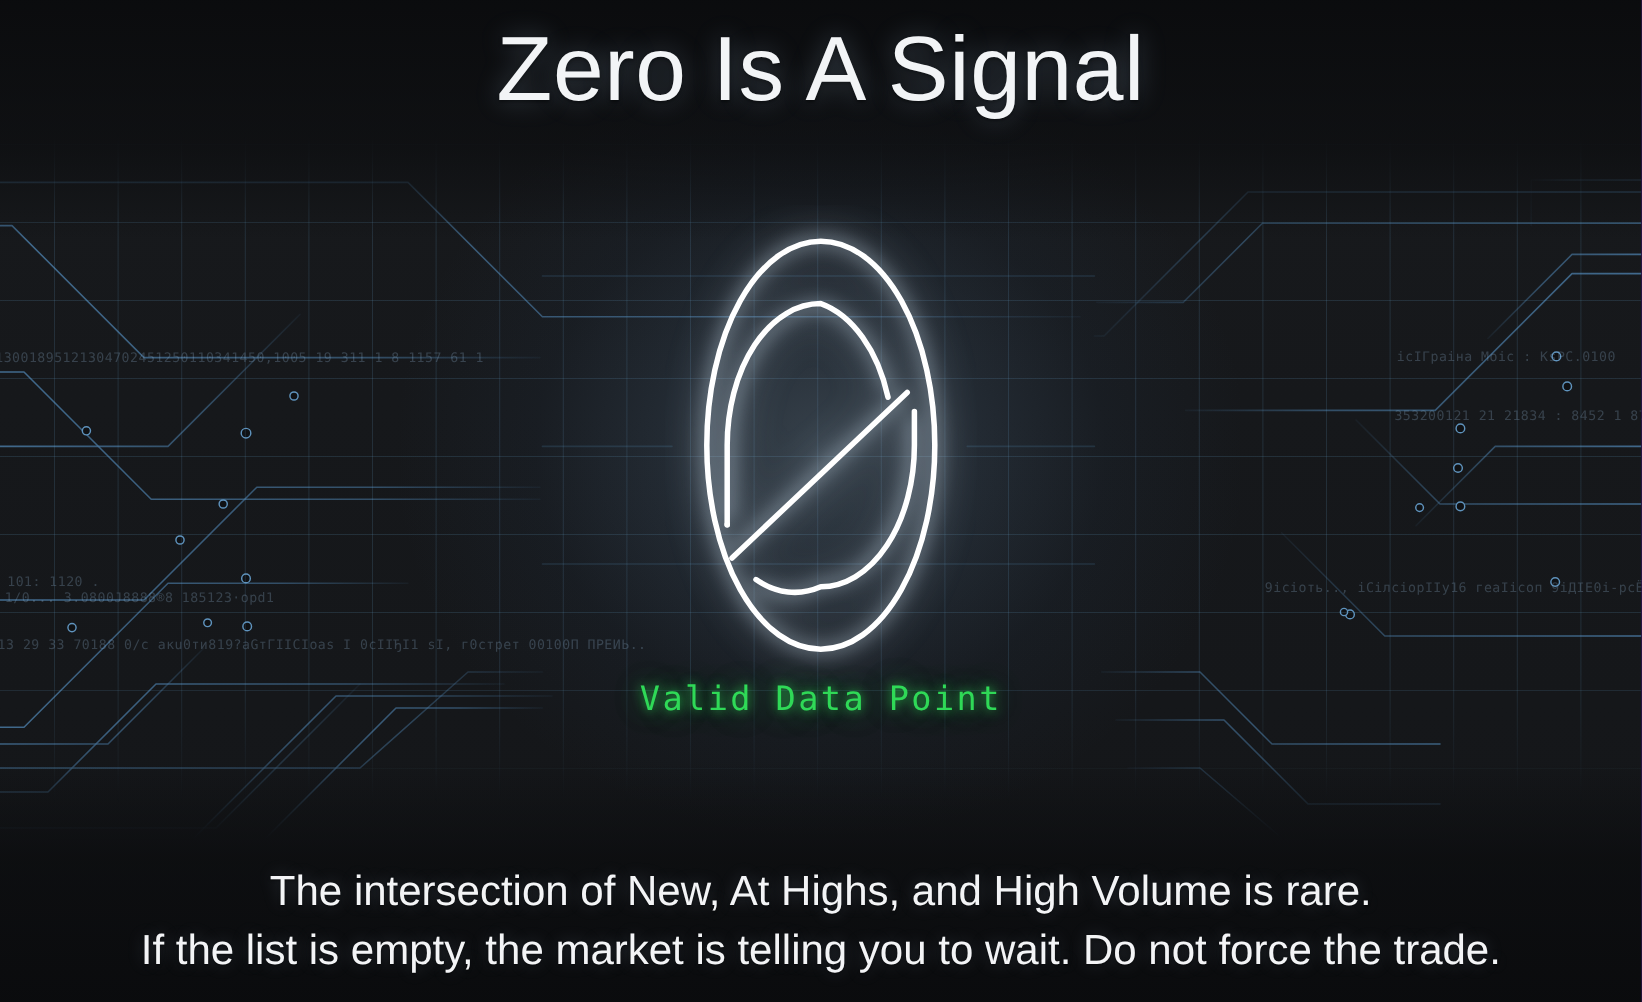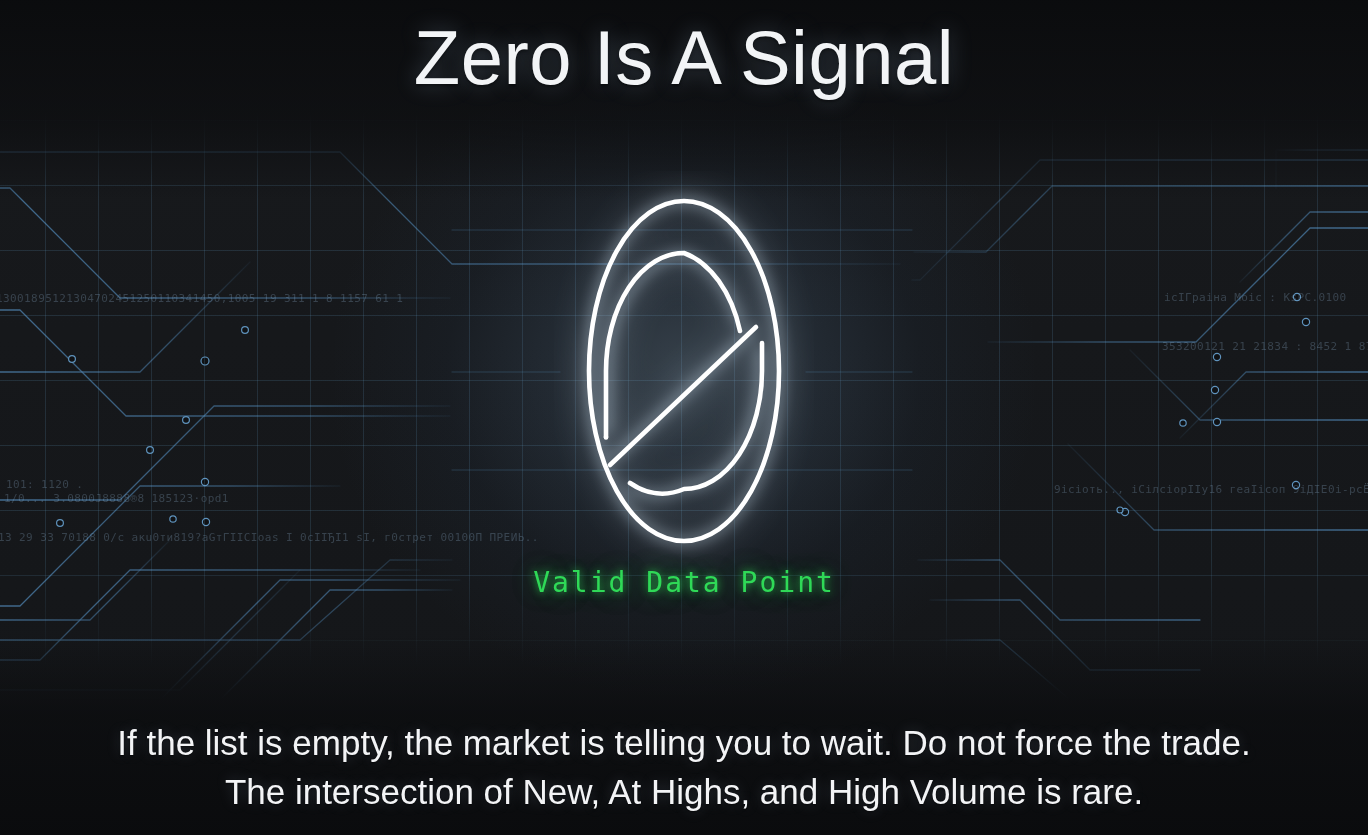--- a/index.html
+++ b/index.html
@@ -320,17 +320,17 @@
         <line x1="52" y1="266" x2="52" y2="266.5"></line>
       </g>
     </svg>
   </div>
 
   <div class="title">Zero Is A Signal</div>
 
   <div class="status-text">Valid Data Point</div>
 
   <div class="caption">
+    <span class="caption-line">The intersection of New, At Highs, and High Volume is rare.</span>
     <span class="caption-line">If the list is empty, the market is telling you to wait. Do not force the trade.</span>
-    <span class="caption-line">The intersection of New, At Highs, and High Volume is rare.</span>
   </div>
 
 </div>
 
 </body></html>

